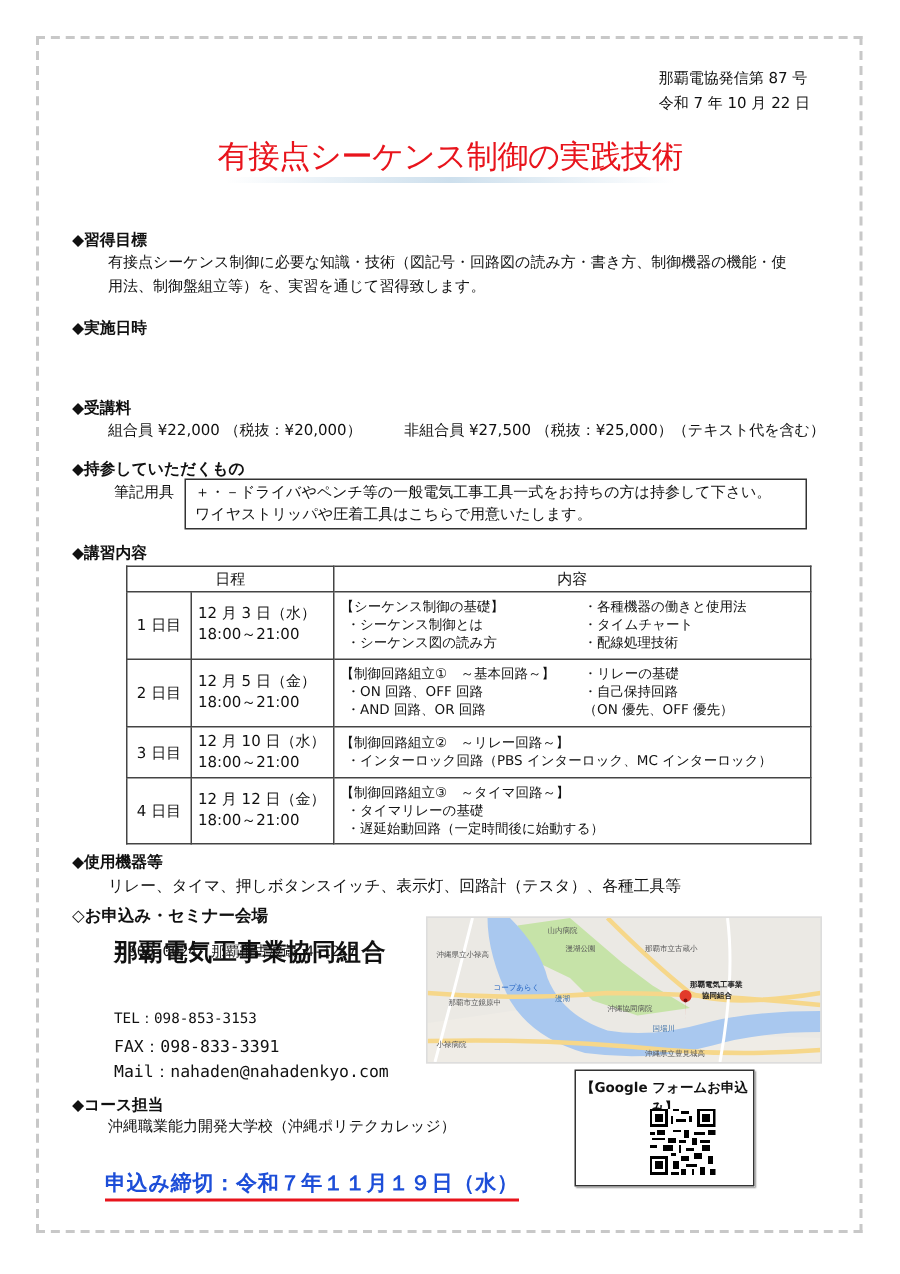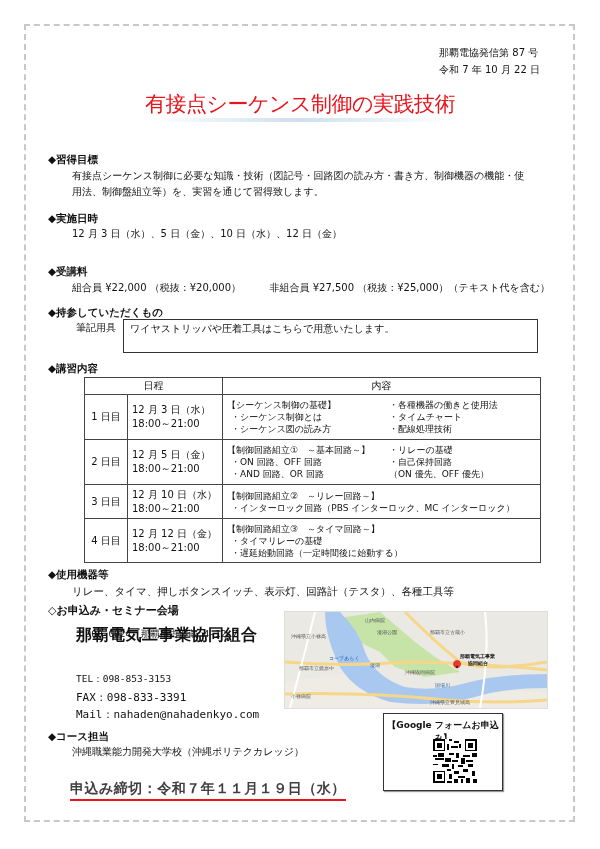--- a/index.html
+++ b/index.html
@@ -55,21 +55,21 @@
       background: #e6e4df; overflow: hidden; border: 1px solid #ddd;
     }
     .qr-box {
       position: absolute; left: 383px; top: 713px; width: 120px; height: 78px;
       border: 1px solid #333; box-sizing: border-box;
       box-shadow: 1px 1px 1px #999;
     }
     .qr-label { position: absolute; left: 0; right: 0; top: 5px; text-align: center; font-size: 9px; font-weight: bold; }
     .qr { position: absolute; left: 49px; top: 24px; width: 44px; height: 46px; }
     .deadline {
-      left: 70px; top: 780px; font-size: 14px; color: #404040; font-weight: bold;
+      left: 70px; top: 780px; font-size: 14px; color: #1d4ed8; font-weight: bold;
       border-bottom: 2px solid #e8141c; padding-bottom: 1px; letter-spacing: 0.5px;
     }
   </style>
 </head>
 <body>
 
 <div class="page-border"></div>
 
 <div class="abs issue">
   <div>那覇電協発信第 87 号</div>
@@ -80,37 +80,37 @@
 <div class="abs title">有接点シーケンス制御の実践技術</div>
 
 <div class="abs sec-head" style="top:153px">◆習得目標</div>
 <div class="abs body-text" style="top:168px">
   <div>有接点シーケンス制御に必要な知識・技術（図記号・回路図の読み方・書き方、制御機器の機能・使</div>
   <div>用法、制御盤組立等）を、実習を通じて習得致します。</div>
 </div>
 
 <div class="abs sec-head" style="top:212px">◆実施日時</div>
 <div class="abs body-text" style="top:226px; line-height:15px">
-  <div>12 月 3 日（水）、5 日（金）、10 日（水）、12 日（金）</div>
 </div>
 
 <div class="abs sec-head" style="top:265px">◆受講料</div>
 <div class="abs body-text" style="top:280px">
   <span>組合員</span>
   <span class="u">¥22,000</span>
   <span>（税抜：¥20,000）</span>
   <span style="display:inline-block;width:22px"></span>
   <span>非組合員</span>
   <span class="u">¥27,500</span>
   <span>（税抜：¥25,000）（テキスト代を含む）</span>
 </div>
 
 <div class="abs sec-head" style="top:306px">◆持参していただくもの</div>
 <div class="abs tools-label">筆記用具</div>
 <div class="tools-box">
+  <div>＋・－ドライバやペンチ等の一般電気工事工具一式をお持ちの方は持参して下さい。</div>
   <div>ワイヤストリッパや圧着工具はこちらで用意いたします。</div>
 </div>
 
 <div class="abs sec-head" style="top:362px">◆講習内容</div>
 <table class="sched">
   <tbody>
       <tr>
     <th colspan="2">日程</th>
     <th>内容</th>
   </tr>

